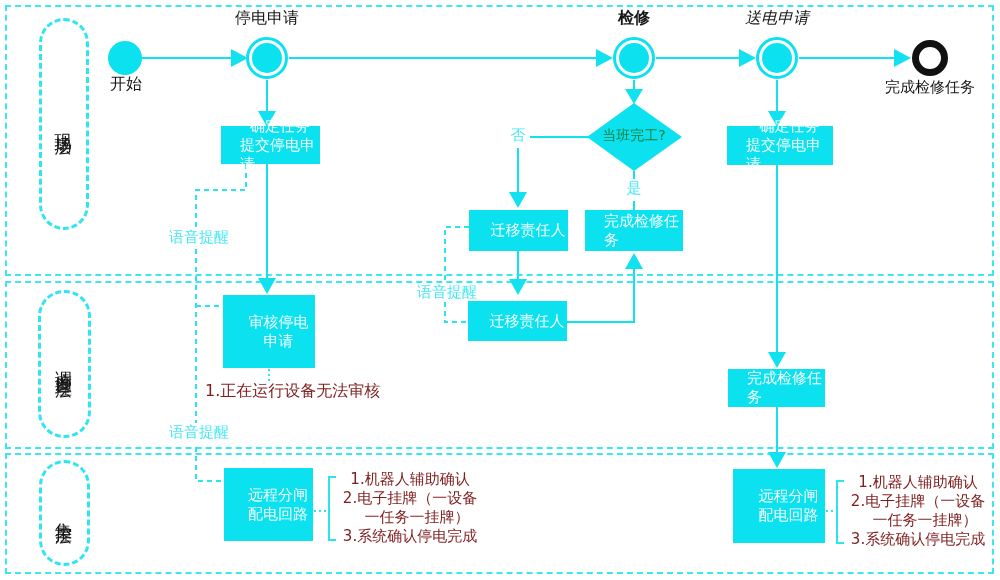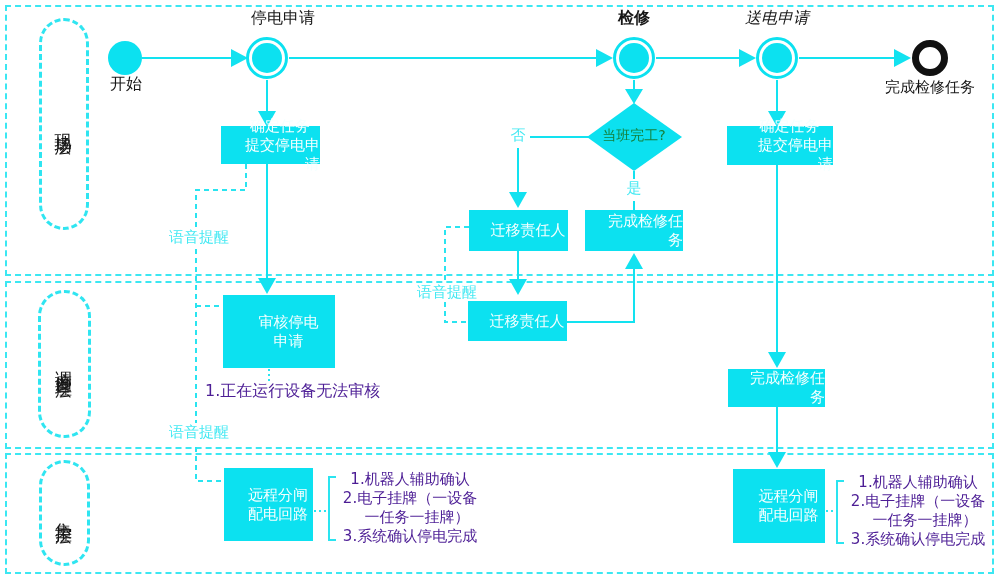--- a/index.html
+++ b/index.html
@@ -2,24 +2,24 @@
 <html><head>
 <meta charset="utf-8">
 <style>
   html,body{margin:0;padding:0;background:#ffffff;}
   *{box-sizing:border-box;}
   body{font-family:"DejaVu Sans","Liberation Sans",sans-serif;}
   #stage{position:relative;width:1000px;height:580px;background:#ffffff;overflow:hidden;}
   .lane{position:absolute;left:5px;width:989px;border:2px dashed #3ce7f2;background:transparent;}
   .pill{position:absolute;border:3px dashed #2fe5f1;border-radius:26px;display:flex;align-items:center;justify-content:center;background:#fff;}
   .pill span{writing-mode:vertical-rl;text-orientation:upright;letter-spacing:3px;font-size:17px;color:#161616;}
-  .box{position:absolute;background:#0ce1f0;color:#f4ffff;display:flex;flex-direction:column;align-items:center;justify-content:center;text-align:right;font-size:15px;line-height:19px;z-index:3;padding-left:19px;}
+  .box{position:absolute;background:#0ce1f0;color:#f4ffff;display:flex;flex-direction:column;align-items:center;justify-content:center;text-align:left;font-size:15px;line-height:19px;z-index:3;padding-left:19px;}
   .toplabel{position:absolute;color:#161616;font-size:16px;text-align:center;z-index:3;}
   .edgelabel{position:absolute;color:#45e9f3;background:#ffffff;font-size:15px;text-align:center;line-height:18px;z-index:4;}
-  .note{position:absolute;color:#4c1d95;font-size:15px;line-height:19px;z-index:3;}
+  .note{position:absolute;color:#7f1d1d;font-size:15px;line-height:19px;z-index:3;}
   .circle-start{position:absolute;width:34px;height:34px;border-radius:50%;background:#0ce1f0;z-index:3;}
   .circle-ring{position:absolute;width:42px;height:42px;border-radius:50%;border:3px solid #0ce1f0;background:#fff;z-index:3;}
   .circle-ring .inner{position:absolute;inset:3px;border-radius:50%;background:#0ce1f0;}
   .circle-end{position:absolute;width:36px;height:36px;border-radius:50%;border:7px solid #111111;background:#fff;z-index:3;}
   svg#wires{position:absolute;left:0;top:0;z-index:2;}
   .listline{white-space:nowrap;text-align:center;}
   .listline.indent{padding-left:14px;}
 </style>
 </head>
 <body>
@@ -94,21 +94,21 @@
 
     <polygon points="634,103 682,137 634,171 587,137" fill="#0ce1f0"></polygon>
   </svg>
 
   <div class="circle-start" style="left:108px;top:41px;"></div>
   <div class="toplabel" style="left:96px;top:74px;width:60px;">开始</div>
 
   <div class="circle-ring" style="left:246px;top:37px;">
       <div class="inner"></div>
     </div>
-  <div class="toplabel" style="left:243px;top:8px;width:80px;">停电申请</div>
+  <div class="toplabel" style="left:227px;top:8px;width:80px;">停电申请</div>
 
   <div class="circle-ring" style="left:613px;top:37px;">
       <div class="inner"></div>
     </div>
   <div class="toplabel" style="left:602px;top:8px;width:64px;font-weight:bold;">检修</div>
 
   <div class="circle-ring" style="left:756px;top:37px;">
       <div class="inner"></div>
     </div>
   <div class="toplabel" style="left:737px;top:8px;width:80px;font-style:italic;">送电申请</div>
@@ -129,21 +129,21 @@
   <div class="toplabel" style="left:592px;top:127px;width:84px;color:#15803d;font-size:14px;">当班完工?</div>
 
   <div class="box" style="left:469px;top:210px;width:99px;height:41px;">
     <div>迁移责任人</div>
   </div>
 
   <div class="box" style="left:585px;top:210px;width:98px;height:41px;">
     <div>完成检修任务</div>
   </div>
 
-  <div class="box" style="left:223px;top:295px;width:112px;height:73px;">
+  <div class="box" style="left:223px;top:295px;width:92px;height:73px;">
     <div>审核停电</div>
     <div>申请</div>
   </div>
 
   <div class="box" style="left:468px;top:301px;width:99px;height:40px;">
     <div>迁移责任人</div>
   </div>
 
   <div class="box" style="left:728px;top:369px;width:97px;height:38px;">
     <div>完成检修任务</div>

